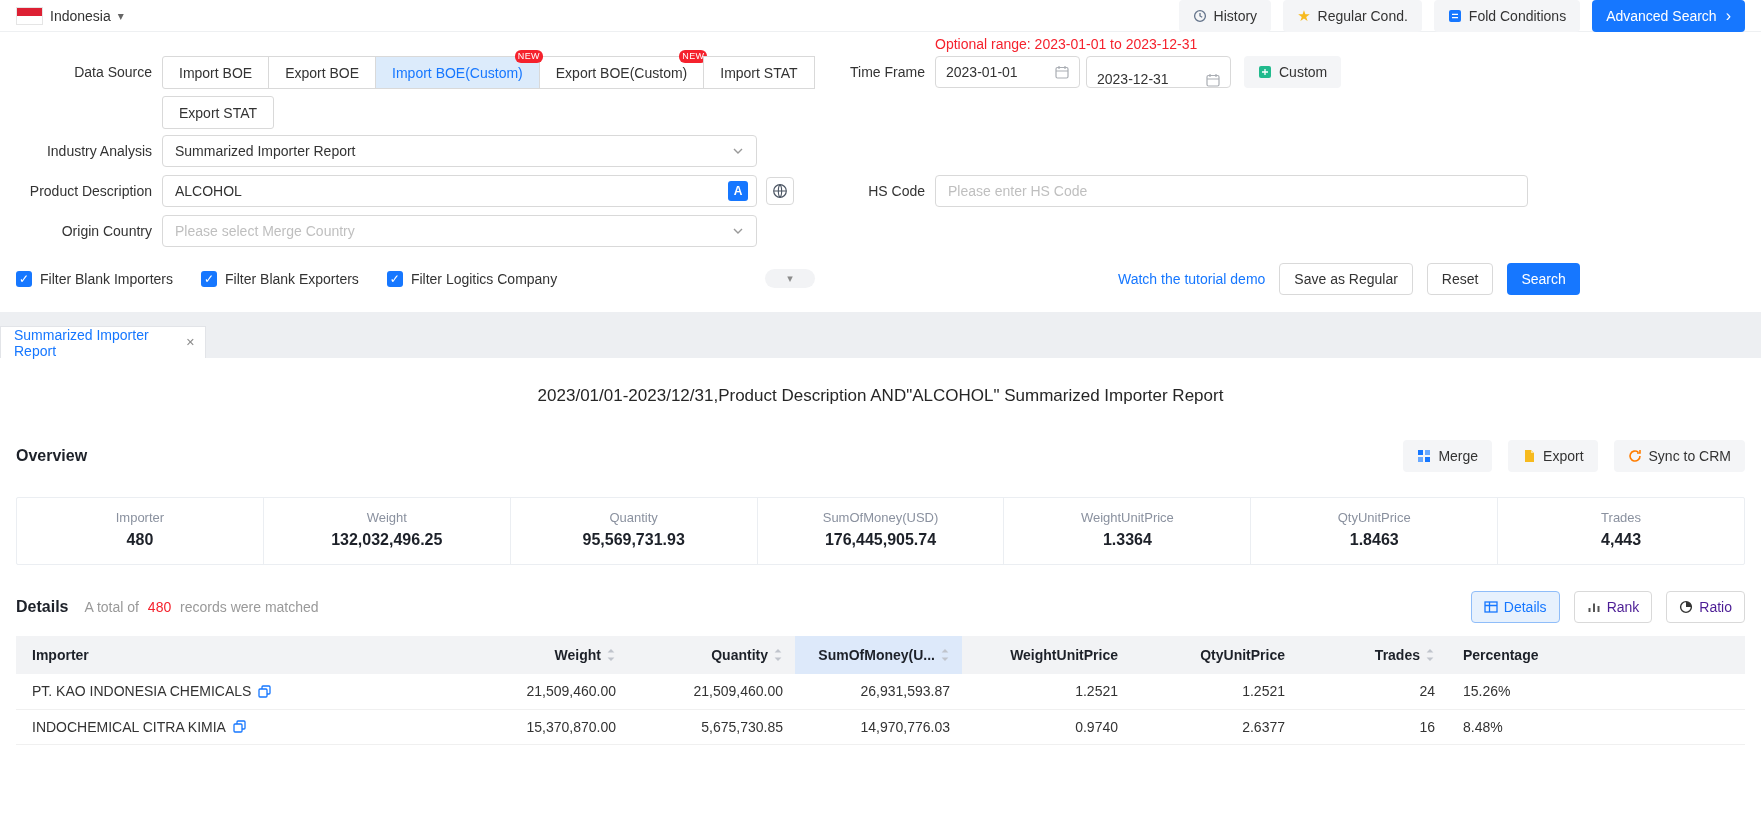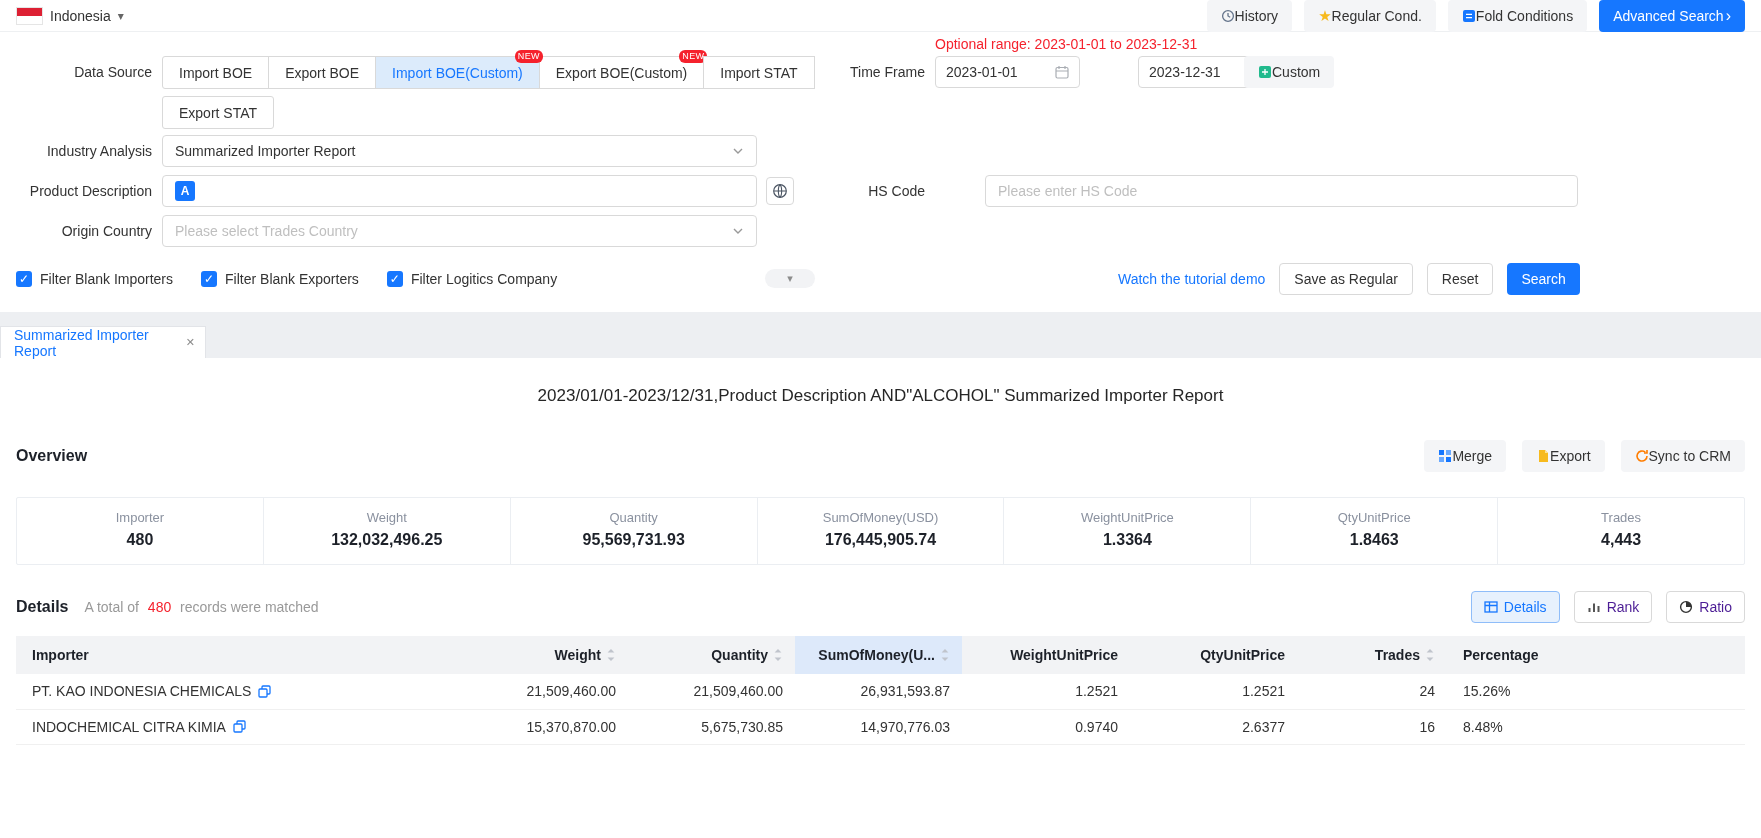--- a/index.html
+++ b/index.html
@@ -25,21 +25,21 @@
   .country-select { display: flex; align-items: center; gap: 7px; cursor: pointer; }
   .flag {
     width: 27px; height: 18px;
     background: linear-gradient(#dd2033 50%, #ffffff 50%);
     border: 1px solid #e5e5e5;
     display: inline-block;
   }
   .country-name { font-size: 14px; color: #333; }
   .chev { color: #666; font-size: 12px; line-height: 1; }
   .topbar-right { margin-left: auto; display: flex; align-items: center; gap: 12px; }
-  .btn { height: 32px; border: none; border-radius: 4px; display: inline-flex; align-items: center; padding: 0 14px; font-size: 14px; font-family: inherit; cursor: pointer; }
+  .btn { height: 32px; border: none; border-radius: 4px; display: inline-flex; align-items: center; gap: 7px; padding: 0 14px; font-size: 14px; font-family: inherit; cursor: pointer; }
   .btn-gray { background: #f4f5f7; color: #333; }
   .btn-blue { background: #1677ff; color: #fff; }
   .star-ic { color: #f7ba1e; font-size: 15px; line-height: 1; }
   .adv-chev { font-size: 16px; line-height: 1; margin-left: 2px; }
 
   
   .search-form { position: relative; height: 280px; background: #fff; }
   .form-label { position: absolute; left: 0; width: 152px; text-align: right; line-height: 32px; color: #333; white-space: nowrap; }
   .optional-range { position: absolute; left: 935px; top: 4px; color: #f5222d; font-size: 14px; }
 
@@ -91,21 +91,21 @@
     font-size: 12px; font-weight: bold;
     display: flex; align-items: center; justify-content: center;
     cursor: pointer; flex: none;
   }
   .lang-btn {
     position: absolute; left: 766px; top: 145px;
     width: 28px; height: 28px; border: 1px solid #d9d9d9; border-radius: 4px;
     background: #fff; display: flex; align-items: center; justify-content: center;
     cursor: pointer;
   }
-  .hs-input { position: absolute; left: 985px; top: 143px; width: 593px; height: 32px; border: 1px solid #d9d9d9; border-radius: 4px; padding: 0 12px; font-size: 14px; font-family: inherit; color: #333; outline: none; }
+  .hs-input { position: absolute; left: 935px; top: 143px; width: 593px; height: 32px; border: 1px solid #d9d9d9; border-radius: 4px; padding: 0 12px; font-size: 14px; font-family: inherit; color: #333; outline: none; }
   .hs-input::placeholder { color: #bfbfbf; }
 
   .filters-row { position: absolute; left: 16px; top: 231px; height: 32px; display: flex; align-items: center; gap: 28px; }
   .cb-item { display: flex; align-items: center; gap: 8px; cursor: pointer; }
   .cb-box {
     width: 16px; height: 16px; border-radius: 3px;
     background: #1677ff; color: #fff; font-size: 12px; line-height: 16px;
     text-align: center; flex: none;
   }
   .expand-pill {
@@ -239,21 +239,21 @@
   <div class="tf-label form-label" style="left:780px; top:24px; width:145px;">Time Frame</div>
   <div class="date-input" style="left:935px;">
     <input value="2023-01-01" style="">
     <span class="cal">
         <svg width="14" height="14" viewBox="0 0 14 14">
           <rect x="1" y="2.5" width="12" height="10.5" rx="1.5" fill="none" stroke="#a9adb3" stroke-width="1.2"></rect>
           <path d="M4 1v3M10 1v3M1 6h12" stroke="#a9adb3" stroke-width="1.2"></path>
         </svg>
       </span>
   </div>
-  <div class="date-input" style="left:1138px;">
+  <div class="date-input" style="left:1086px;align-items:flex-end;">
     <input value="2023-12-31" style="">
     <span class="cal">
         <svg width="14" height="14" viewBox="0 0 14 14">
           <rect x="1" y="2.5" width="12" height="10.5" rx="1.5" fill="none" stroke="#a9adb3" stroke-width="1.2"></rect>
           <path d="M4 1v3M10 1v3M1 6h12" stroke="#a9adb3" stroke-width="1.2"></path>
         </svg>
       </span>
   </div>
   <button class="btn btn-gray custom-btn">
     <span>
@@ -270,37 +270,38 @@
     <span>Summarized Importer Report</span>
     <span class="sel-chev">
         <svg width="12" height="12" viewBox="0 0 12 12">
           <path d="M2 4l4 4 4-4" fill="none" stroke="#999" stroke-width="1.4"></path>
         </svg>
       </span>
   </div>
 
   <div class="form-label" style="top:143px;">Product Description</div>
   <div class="input-wrap" style="top:143px;">
+    <input value="ALCOHOL" style="">
     <span class="trans-ic">A</span>
   </div>
   <div class="lang-btn">
     <span>
         <svg width="16" height="16" viewBox="0 0 16 16">
           <circle cx="8" cy="8" r="6.3" fill="none" stroke="#4b5563" stroke-width="1.2"></circle>
           <path d="M2 8h12M8 1.8c2.2 1.8 2.2 10.6 0 12.4M8 1.8c-2.2 1.8-2.2 10.6 0 12.4" fill="none" stroke="#4b5563" stroke-width="1.1"></path>
         </svg>
       </span>
   </div>
 
   <div class="hs-label form-label" style="left:780px; top:143px; width:145px;">HS Code</div>
   <input class="hs-input" placeholder="Please enter HS Code" style="">
 
   <div class="form-label" style="top:183px;">Origin Country</div>
   <div class="select-box" style="top:183px;">
-    <span class="placeholder">Please select Trades Country</span>
+    <span class="placeholder">Please select Merge Country</span>
     <span class="sel-chev">
         <svg width="12" height="12" viewBox="0 0 12 12">
           <path d="M2 4l4 4 4-4" fill="none" stroke="#999" stroke-width="1.4"></path>
         </svg>
       </span>
   </div>
 
   <div class="filters-row">
     <label class="cb-item">
       <span class="cb-box">✓</span>

